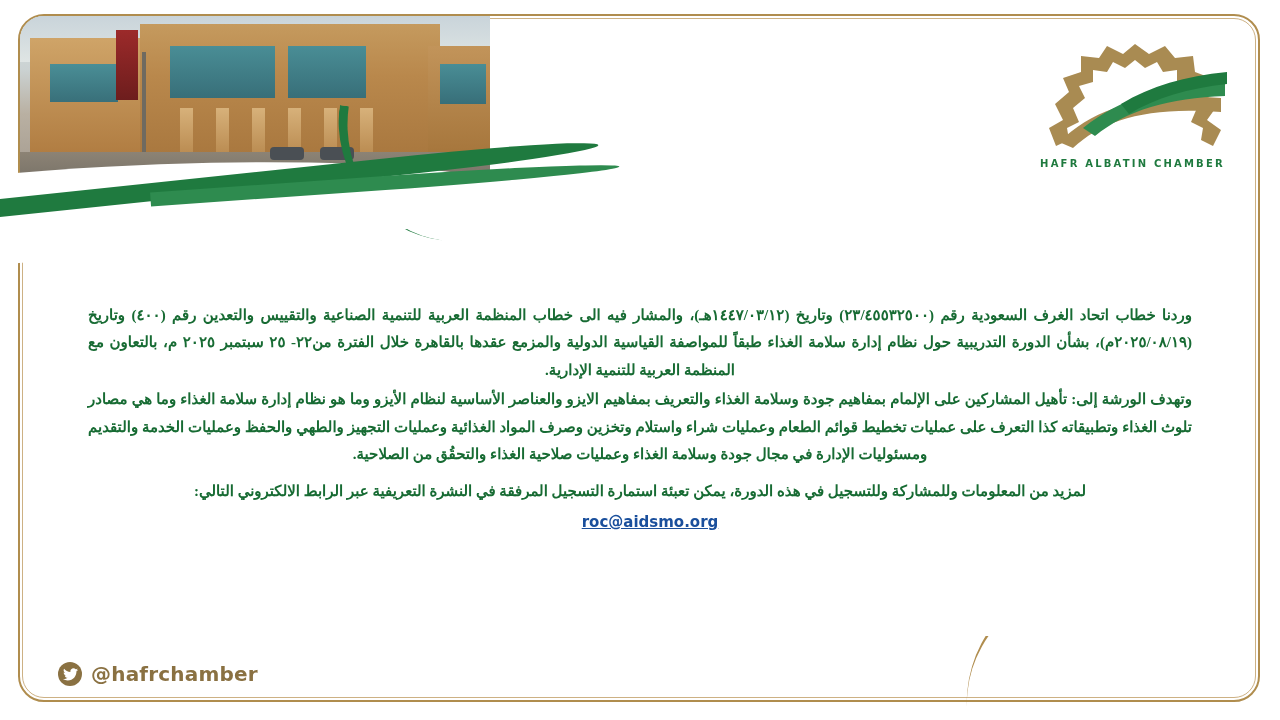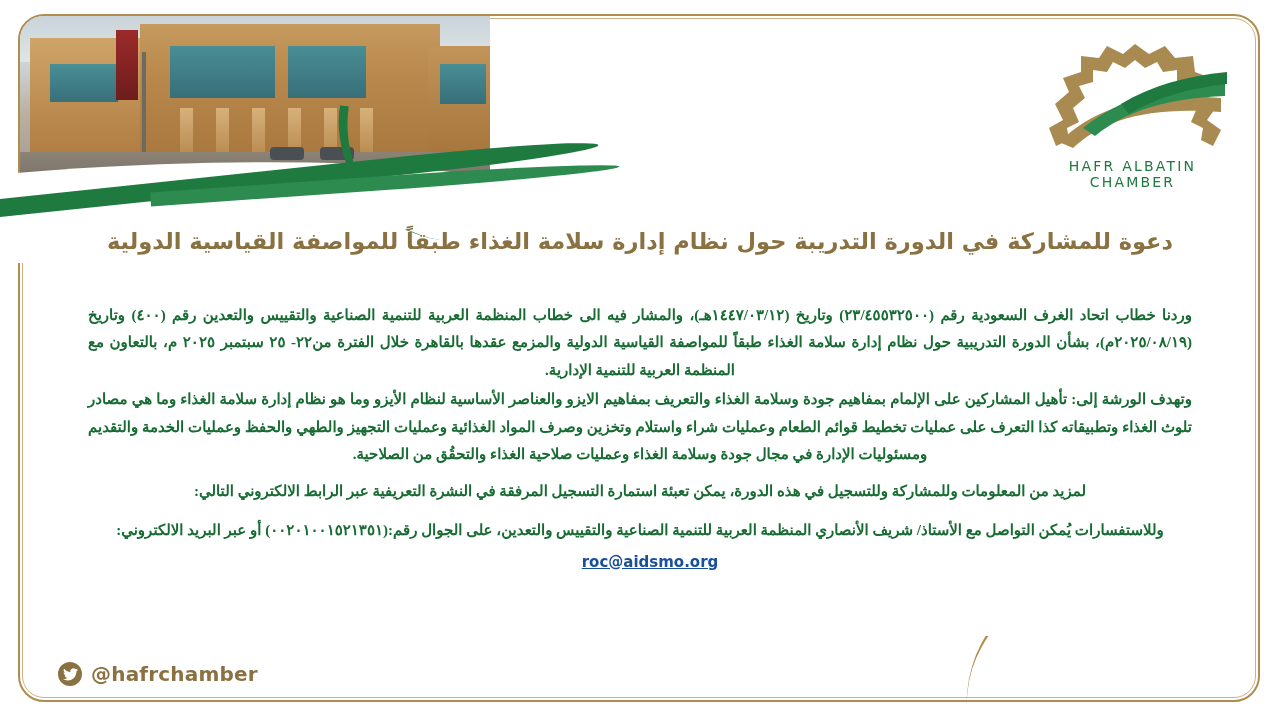--- a/index.html
+++ b/index.html
@@ -155,22 +155,22 @@
     margin-top: 2px;
     color: #1f7a3f;
     font-size: 25px;
     font-weight: bold;
     letter-spacing: 1px;
     line-height: 1;
   }
   .logo-en {
     margin-top: 4px;
     color: #1f7a3f;
-    font-size: 14px;
-    font-weight: normal;
+    font-size: 10px;
+    font-weight: bold;
     letter-spacing: 2.2px;
     direction: ltr;
   }
 
   
   .badge {
     position: absolute;
     left: 489px;
     top: 150px;
     width: 296px;
@@ -330,27 +330,25 @@
                L110 18 L100 26 L88 20 L82 30 L68 28 L68 40 L54 44 L60 56 L48 66 L54 80 L42 86 L44 98 Z" fill="#a98b52"></path>
       <path d="M34 100 C70 66, 118 50, 196 56 L196 70 C122 64, 78 78, 48 106 Z" fill="#a98b52"></path>
       <path d="M52 88 C88 58, 132 46, 198 44 L198 34 C128 36, 84 50, 46 82 Z" fill="#1f7a3f" opacity="0"></path>
       <path d="M58 86 C96 56, 140 42, 200 40 L200 54 C144 56, 102 68, 70 94 Z" fill="#2e8b4f"></path>
       <path d="M96 62 C126 44, 160 34, 202 30 L202 42 C164 46, 130 56, 104 72 Z" fill="#1f7a3f"></path>
     </svg>
     <div class="logo-en">HAFR ALBATIN CHAMBER</div>
   </div>
 
 
-  <div class="headline">دعوة للمشاركة في الدورة التدريبة حول نظام إدارة سلامة الغذاء طبقاً للمواصفة القياسية الدولية</div>
 
   <div class="body-text">
     <p class="para p1">وردنا خطاب اتحاد الغرف السعودية رقم (٢٣/٤٥٥٣٢٥٠٠) وتاريخ (١٤٤٧/٠٣/١٢هـ)، والمشار فيه الى خطاب المنظمة العربية للتنمية الصناعية والتقييس والتعدين رقم (٤٠٠) وتاريخ (٢٠٢٥/٠٨/١٩م)، بشأن الدورة التدريبية حول نظام إدارة سلامة الغذاء طبقاً للمواصفة القياسية الدولية والمزمع عقدها بالقاهرة خلال الفترة من٢٢- ٢٥ سبتمبر ٢٠٢٥ م، بالتعاون مع المنظمة العربية للتنمية الإدارية.</p>
     <p class="para p2">وتهدف الورشة إلى: تأهيل المشاركين على الإلمام بمفاهيم جودة وسلامة الغذاء والتعريف بمفاهيم الايزو والعناصر الأساسية لنظام الأيزو وما هو نظام إدارة سلامة الغذاء وما هي مصادر تلوث الغذاء وتطبيقاته كذا التعرف على عمليات تخطيط قوائم الطعام وعمليات شراء واستلام وتخزين وصرف المواد الغذائية وعمليات التجهيز والطهي والحفظ وعمليات الخدمة والتقديم ومسئوليات الإدارة في مجال جودة وسلامة الغذاء وعمليات صلاحية الغذاء والتحقُق من الصلاحية.</p>
     <p class="para p3">لمزيد من المعلومات وللمشاركة وللتسجيل في هذه الدورة، يمكن تعبئة استمارة التسجيل المرفقة في النشرة التعريفية عبر الرابط الالكتروني التالي:</p>
-    <p class="para p4">وللاستفسارات يُمكن التواصل مع الأستاذ/ شريف الأنصاري المنظمة العربية للتنمية الصناعية والتقييس والتعدين، على الجوال رقم:(٠٠٢٠١٠٠١٥٢١٣٥١) أو عبر البريد الالكتروني:</p>
     <div class="mail-line">
       <a class="mail" href="#">roc@aidsmo.org</a>
     </div>
   </div>
 
   <div class="social">
     <span class="tw-icon">
       <svg width="15" height="13" viewBox="0 0 24 20">
         <path fill="#ffffff" d="M24 2.4c-.9.4-1.8.7-2.8.8 1-.6 1.8-1.6 2.2-2.7-.9.6-2 1-3.1 1.2C19.4.6 18.1 0 16.7 0c-2.7 0-4.9 2.2-4.9 4.9 0 .4 0 .8.1 1.1C7.8 5.8 4.1 3.8 1.7.8c-.4.8-.7 1.6-.7 2.5 0 1.7.9 3.2 2.2 4.1-.8 0-1.6-.2-2.2-.6v.1c0 2.4 1.7 4.4 3.9 4.8-.4.1-.8.2-1.3.2-.3 0-.6 0-.9-.1.6 2 2.4 3.4 4.6 3.4-1.7 1.3-3.8 2.1-6.1 2.1-.4 0-.8 0-1.2-.1 2.2 1.4 4.8 2.2 7.5 2.2 9.1 0 14-7.5 14-14v-.6c1-.7 1.8-1.6 2.5-2.6z"></path>
       </svg>

